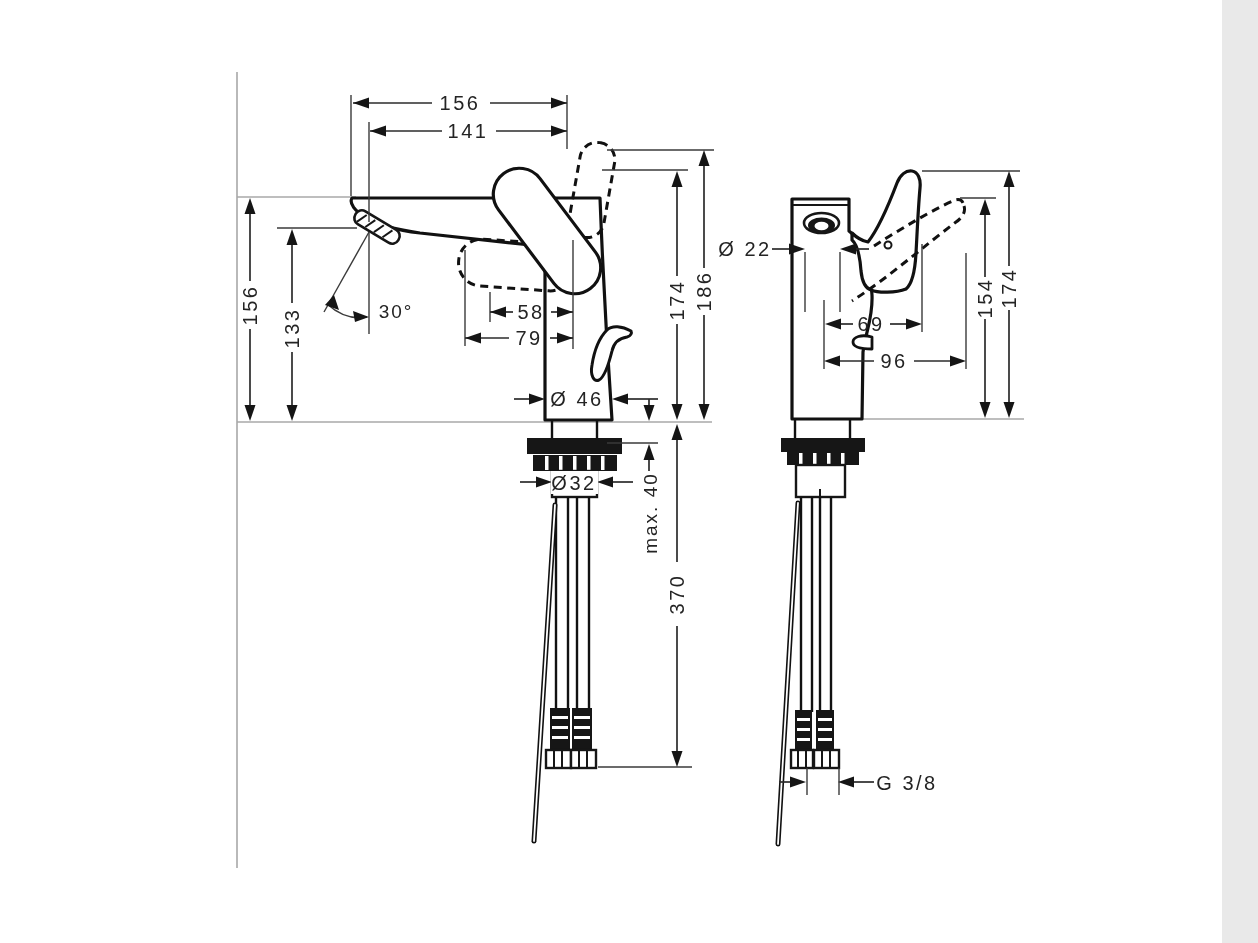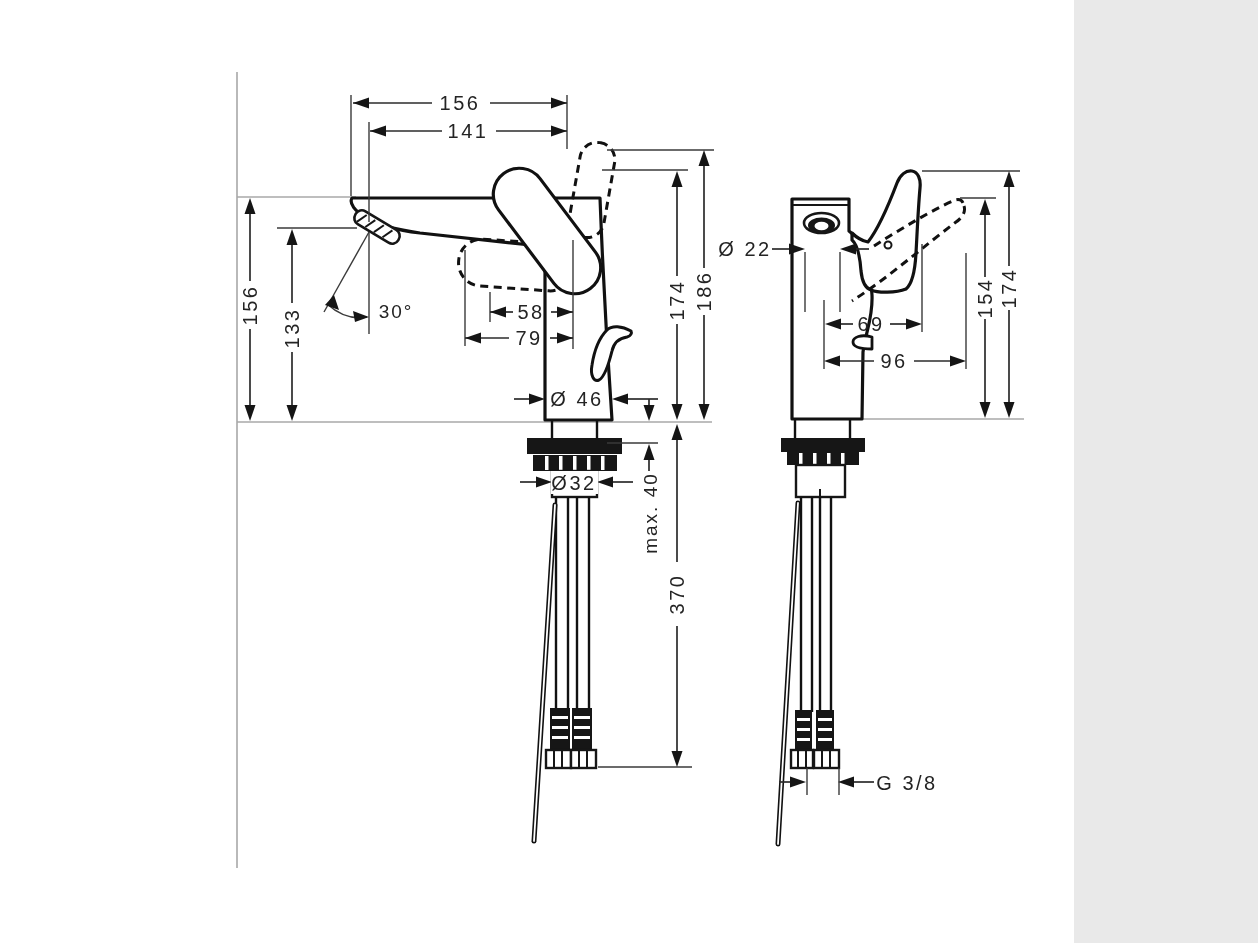--- a/index.html
+++ b/index.html
@@ -1,17 +1,17 @@
 <!DOCTYPE html>
 <html><head>
 <meta charset="utf-8">
 <style>
   html,body{margin:0;padding:0;background:#e9e9e9;}
   .stage{
-    width:1074px;height:943px;background:#ffffff;position:relative;
+    width:1222px;height:943px;background:#ffffff;position:relative;
     font-family:"Liberation Sans", sans-serif;overflow:hidden;
   }
   svg{display:block;}
   
   .outline{fill:#ffffff;stroke:#111111;stroke-width:3.2;stroke-linejoin:round;}
   .dashed{fill:none;stroke:#111111;stroke-width:3;stroke-dasharray:8 5.5;stroke-linejoin:round;}
   .dashedfill{fill:none;stroke:#111111;stroke-width:3;stroke-dasharray:8 5.5;}
   .refline{stroke:#a8a8a8;stroke-width:1.6;fill:none;}
   .dimline{stroke:#2b2b2b;stroke-width:1.7;fill:none;}
   .extline{stroke:#3a3a3a;stroke-width:1.4;fill:none;}

